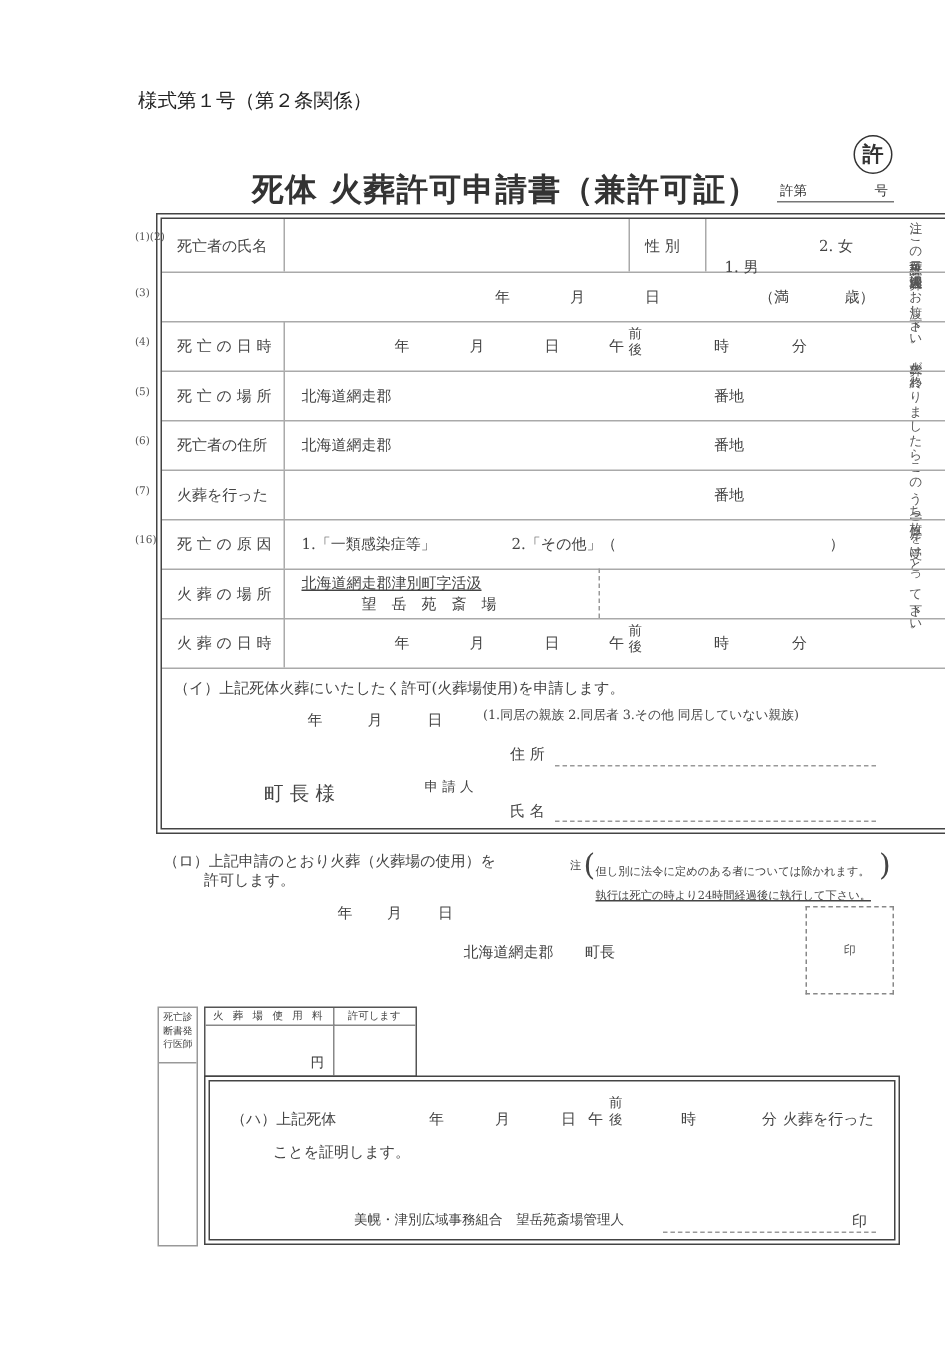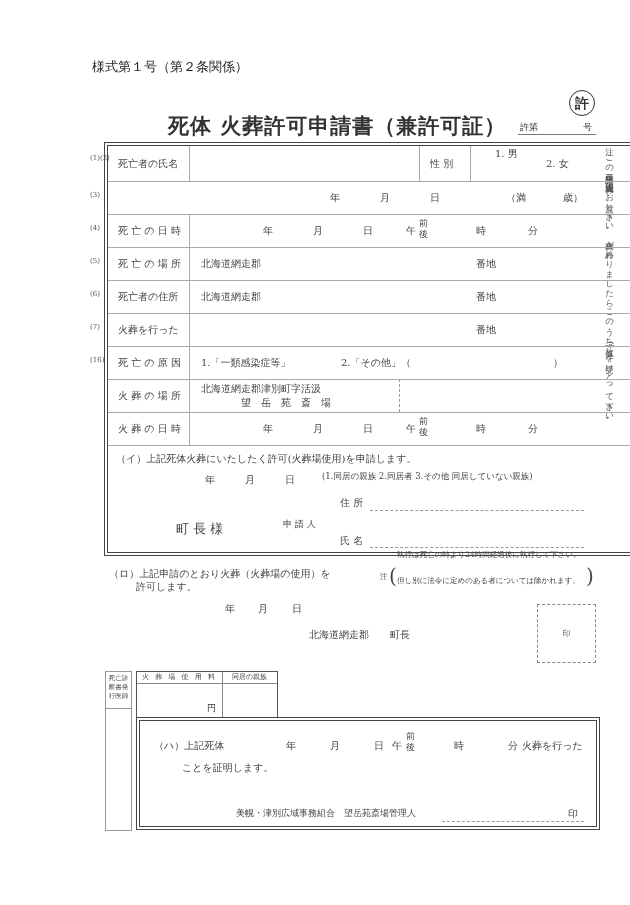--- a/index.html
+++ b/index.html
@@ -61,21 +61,21 @@
 
 <div class="abs main-box">
 
   <div class="row" style="top:0;height:35px;">
     <span class="num" style="top:8px;">(1)(2)</span>
     <div class="label">死亡者の氏名</div>
     <div class="cell" style="left:83px;width:228px;top:0;bottom:0;"></div>
     <div class="vsplit" style="left:311px;"></div>
     <span class="cell" style="left:322px;top:11px;text-align:right;">性 別</span>
     <div class="vsplit" style="left:362px;"></div>
-    <span class="cell" style="left:375px;top:1px;margin-left:12px;">1. 男</span>
+    <span class="cell" style="left:375px;top:25px;">1. 男</span>
     <span class="cell" style="left:438px;top:11px;">2. 女</span>
   </div>
 
   <div class="row" style="top:35px;height:33px;">
     <span class="num" style="top:10px;">(3)</span>
     <span class="cell" style="left:222px;top:10px;">年</span>
     <span class="cell" style="left:272px;top:10px;">月</span>
     <span class="cell" style="left:322px;top:10px;">日</span>
     <span class="cell" style="left:398px;top:10px;">（満</span>
     <span class="cell" style="left:455px;top:10px;">歳）</span>
@@ -116,21 +116,21 @@
   <div class="row" style="top:200px;height:33px;">
     <span class="num" style="top:10px;">(16)</span>
     <div class="label">死 亡 の 原 因</div>
     <span class="cell" style="left:93px;top:10px;">1.「一類感染症等」</span>
     <span class="cell" style="left:233px;top:10px;">2.「その他」（</span>
     <span class="cell" style="left:445px;top:10px;">）</span>
   </div>
 
   <div class="row" style="top:233px;height:33px;">
     <div class="label">火 葬 の 場 所</div>
-    <span class="cell" style="left:93px;top:3px;">北海道網走郡津別町字活汲</span>
+    <span class="cell" style="left:93px;top:3px;text-decoration:underline;">北海道網走郡津別町字活汲</span>
     <span class="cell" style="left:133px;top:17px;">望　岳　苑　斎　場</span>
     <div class="vdash" style="left:291px;"></div>
   </div>
 
   <div class="row" style="top:266px;height:33px;">
     <div class="label">火 葬 の 日 時</div>
     <span class="cell" style="left:155px;top:10px;">年</span>
     <span class="cell" style="left:205px;top:10px;">月</span>
     <span class="cell" style="left:255px;top:10px;">日</span>
     <span class="cell" style="left:298px;top:10px;">午</span>
@@ -149,38 +149,38 @@
   <span class="cell" style="left:175px;top:372px;font-size:9px;">申 請 人</span>
   <span class="cell" style="left:68px;top:374px;font-size:13px;">町 長 様</span>
   <span class="cell" style="left:232px;top:388px;">氏 名</span>
   <div class="dotline" style="left:262px;top:401px;width:214px;"></div>
 </div>
 
 <div class="abs app-text" style="left:109px;top:567px;">（ロ）上記申請のとおり火葬（火葬場の使用）を</div>
 <div class="abs app-text" style="left:136px;top:580px;">許可します。</div>
 <div class="abs note-bracket" style="left:380px;top:572px;">注</div>
 <div class="abs" style="left:389px;top:564px;font-size:20px;color:#444;">(</div>
-<div class="abs note-bracket" style="left:397px;top:550px;">執行は死亡の時より24時間経過後に執行して下さい。</div>
+<div class="abs note-bracket" style="left:397px;top:592px;text-decoration:underline;">執行は死亡の時より24時間経過後に執行して下さい。</div>
 <div class="abs note-bracket" style="left:397px;top:576px;">但し別に法令に定めのある者については除かれます。</div>
 <div class="abs" style="left:586px;top:564px;font-size:20px;color:#444;">)</div>
 
 <div class="abs app-text" style="left:225px;top:602px;">年</div>
 <div class="abs app-text" style="left:258px;top:602px;">月</div>
 <div class="abs app-text" style="left:292px;top:602px;">日</div>
 <div class="abs app-text" style="left:309px;top:628px;">北海道網走郡</div>
 <div class="abs app-text" style="left:390px;top:628px;">町長</div>
 <div class="abs seal-box">印</div>
 
 <div class="abs doctor-box">
   <div class="hdr" style="white-space:normal;">死亡診断書発行医師</div>
 </div>
 
 <div class="abs fee-box">
   <div class="h1">火 葬 場 使 用 料</div>
-  <div class="h2">同居の親族</div>
+  <div class="h2">許可します</div>
   <div class="vl"></div>
   <span class="yen">円</span>
 </div>
 
 <div class="abs cert-box">
   <span class="cell" style="left:14px;top:18px;">（ハ）上記死体</span>
   <span class="cell" style="left:146px;top:18px;">年</span>
   <span class="cell" style="left:190px;top:18px;">月</span>
   <span class="cell" style="left:234px;top:18px;">日</span>
   <span class="cell" style="left:252px;top:18px;">午</span>

